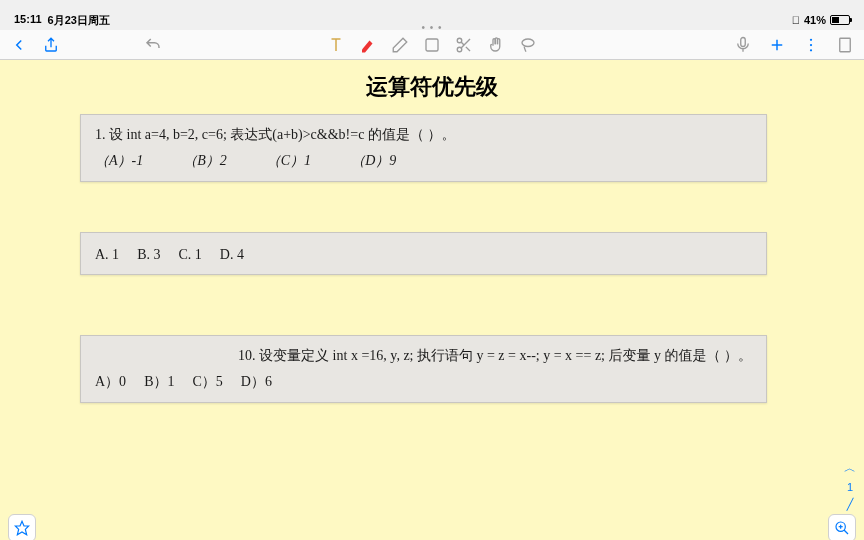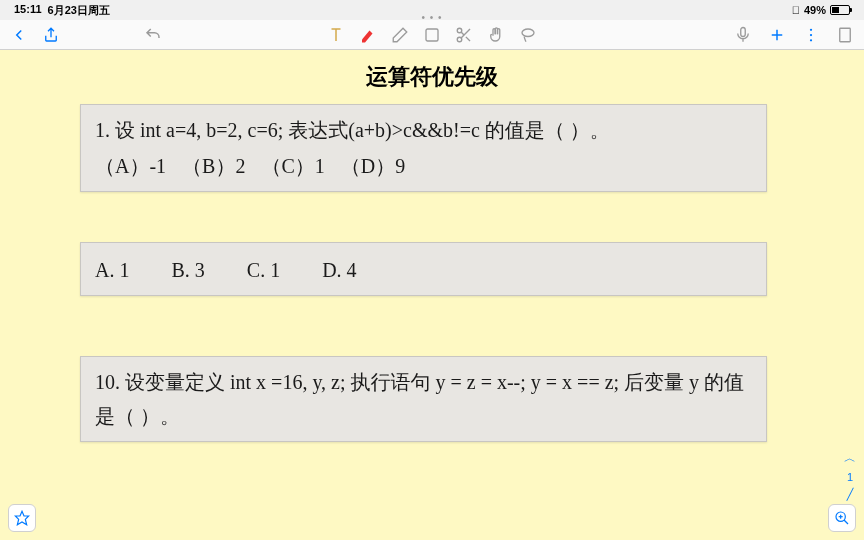--- a/index.html
+++ b/index.html
@@ -1,41 +1,41 @@
 <!DOCTYPE html>
 <html><head>
 <meta charset="utf-8">
 <style>
 * { margin: 0; padding: 0; box-sizing: border-box; }
 body { width: 864px; height: 540px; background: #f0f0f0; font-family: -apple-system, sans-serif; position: relative; overflow: hidden; }
 
-.status-bar { height: 20px; display: flex; justify-content: space-between; align-items: center; padding: 8px 14px; font-size: 11px; font-weight: 600; color: #000; }
+.status-bar { height: 20px; display: flex; justify-content: space-between; align-items: center; padding: 8px 14px; font-size: 11px; font-weight: 600; color: #000; margin-top: 10px; }
 .status-left { display: flex; gap: 6px; }
 .status-right { display: flex; align-items: center; gap: 4px; }
 
 .toolbar { height: 30px; display: flex; align-items: center; padding: 0 10px; background: #fafafa; border-bottom: 1px solid #d0d0d0; position: relative; }
 .toolbar-left { display: flex; gap: 14px; align-items: center; }
 .toolbar-center-dots { position: absolute; left: 50%; top: -8px; transform: translateX(-50%); color: #999; font-size: 10px; letter-spacing: 1px; }
 .toolbar-center { position: absolute; left: 50%; transform: translateX(-50%); display: flex; gap: 14px; align-items: center; }
 .toolbar-right { margin-left: auto; display: flex; gap: 16px; align-items: center; }
 .tb-icon { width: 18px; height: 18px; display: flex; align-items: center; justify-content: center; color: #9b9b9b; }
 .tb-icon.blue { color: #007aff; }
 .tb-icon svg { width: 100%; height: 100%; }
 
 .canvas { position: relative; width: 100%; height: 490px; background: #fef9c3; padding: 10px 60px 10px 60px; }
 
 .handwriting-title { text-align: center; font-size: 22px; font-weight: 700; color: #000; font-family: cursive; margin-top: 2px; }
 .handwriting-blue { color: #0055dd; font-size: 20px; font-weight: 700; font-family: cursive; margin-top: 6px; padding-left: 20px; letter-spacing: 1px; }
 
-.paper-block { background: #e8e6e2; border: 1px solid #c8c6c2; padding: 8px 14px; margin: 12px 37px 0 20px; font-family: "SimSun", serif; font-size: 20px; line-height: 1.7; color: #1a1a1a; box-shadow: 0 1px 2px rgba(0,0,0,0.1); }
-.opts { display: flex; gap: 16px; margin-top: 2px; }
-.opts-tight { display: flex; gap: 42px; margin-top: 2px; }
+.paper-block { background: #e8e6e2; border: 1px solid #c8c6c2; padding: 8px 14px; margin: 12px 37px 0 20px; font-family: "SimSun", serif; font-size: 14px; line-height: 1.7; color: #1a1a1a; box-shadow: 0 1px 2px rgba(0,0,0,0.1); }
+.opts { display: flex; gap: 40px; margin-top: 2px; font-style: italic; }
+.opts-tight { display: flex; gap: 18px; margin-top: 2px; }
 
 .q2 { margin-top: 50px; }
-.q3 { margin-top: 60px; }
+.q3 { margin-top: 60px; text-align: right; }
 
 .side-nav { position: absolute; right: 8px; top: 400px; display: flex; flex-direction: column; align-items: center; gap: 4px; color: #007aff; font-size: 12px; }
 .side-nav .frac { font-size: 11px; line-height: 1.2; }
 
 .star-btn { position: absolute; left: 8px; bottom: 8px; width: 28px; height: 28px; border: 1px solid #d0d0d0; border-radius: 6px; display: flex; align-items: center; justify-content: center; color: #007aff; background: #fff; }
 .zoom-btn { position: absolute; right: 8px; bottom: 8px; width: 28px; height: 28px; border: 1px solid #d0d0d0; border-radius: 6px; display: flex; align-items: center; justify-content: center; color: #007aff; background: #fff; }
 
 .battery { width: 20px; height: 10px; border: 1px solid #000; border-radius: 2px; position: relative; }
 .battery::after { content: ''; position: absolute; right: -3px; top: 2px; width: 2px; height: 4px; background: #000; border-radius: 0 1px 1px 0; }
 .battery-fill { position: absolute; left: 1px; top: 1px; bottom: 1px; width: 40%; background: #000; }
@@ -45,21 +45,21 @@
 </head>
 <body>
 
 <div class="status-bar">
   <div class="status-left">
     <span>15:11</span>
     <span>6月23日周五</span>
   </div>
   <div class="status-right">
     <span>􀙇</span>
-    <span>49%</span>
+    <span>41%</span>
     <span class="battery">
         <span class="battery-fill"></span>
       </span>
   </div>
 </div>
 
 <div class="toolbar">
   <div class="toolbar-center-dots">• • •</div>
   <div class="toolbar-left">
     <span class="tb-icon blue">
@@ -167,20 +167,26 @@
     <div class="opts-tight">
       <span>A.  1</span>
       <span>B.  3</span>
       <span>C.  1</span>
       <span>D.  4</span>
     </div>
   </div>
 
   <div class="paper-block q3">
     <div>10.  设变量定义 int x =16, y, z;  执行语句  y = z = x--;    y = x == z;  后变量 y 的值是（    ）。</div>
+    <div class="opts-tight">
+      <span>A）0</span>
+      <span>B）1</span>
+      <span>C）5</span>
+      <span>D）6</span>
+    </div>
   </div>
 
   <div class="side-nav">
     <span>︿</span>
     <span class="frac">1</span>
     <span class="frac">╱</span>
     <span class="frac">2</span>
     <span>﹀</span>
   </div>
 

